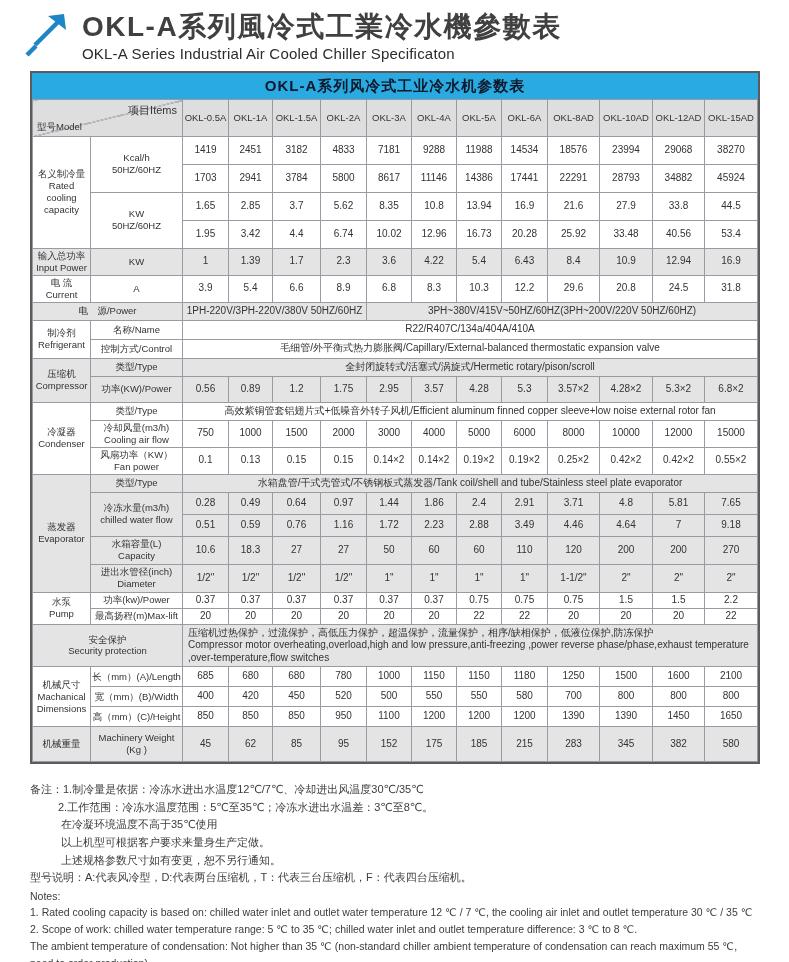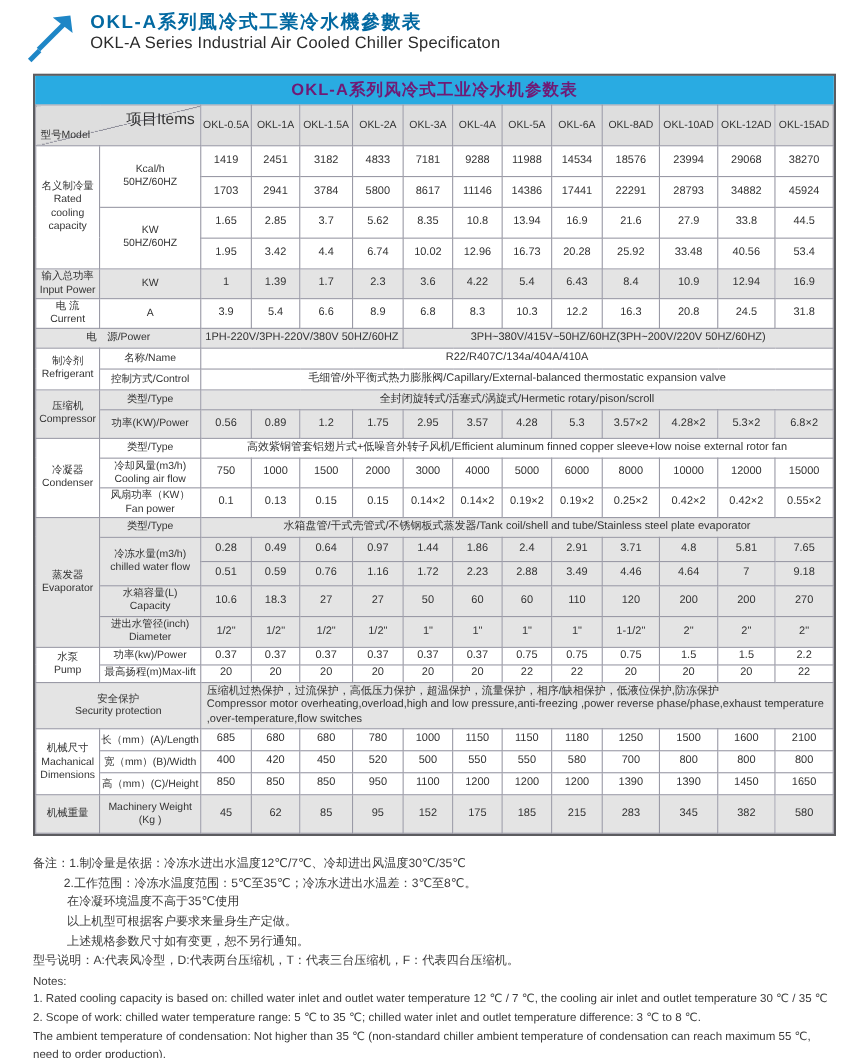--- a/index.html
+++ b/index.html
@@ -5,34 +5,34 @@
   :root{
     --accent:#29abe2; --logo:#1e86c6; --shade:#e4e4e4; --headgray:#dedede; --bd:#9a9aa6;
   }
   *{box-sizing:border-box;}
   html,body{margin:0;padding:0;background:#fff;}
   body{width:789px;font-family:"Liberation Sans","DejaVu Sans",sans-serif;color:#333;}
   .page{width:789px;min-height:962px;background:#fff;padding-top:4px;}
   .hdr{display:flex;align-items:flex-start;padding:2px 0 0 22px;}
   .logo{width:56px;height:52px;flex:0 0 56px;}
   .titles{padding-left:4px;}
-  .title-zh{font-size:17px;font-weight:600;letter-spacing:1.5px;color:#0369a1;line-height:1.25;padding-top:3px;}
+  .title-zh{font-size:28px;font-weight:600;letter-spacing:1.5px;color:#404040;line-height:1.25;padding-top:3px;}
   .title-en{font-size:15px;color:#2b2b2b;letter-spacing:0.2px;margin-top:1px;}
   .table-wrap{margin:9px 29px 0 30px;border:2px solid #5c5c60;}
-  .caption-bar{height:26px;line-height:26px;text-align:center;color:#701a75;font-size:15px;
+  .caption-bar{height:26px;line-height:26px;text-align:center;color:#0f172a;font-size:15px;
     font-weight:bold;letter-spacing:1px;background:var(--accent);}
   table{border-collapse:collapse;width:100%;table-layout:fixed;}
   th,td{border:1px solid var(--bd);font-size:9.5px;text-align:center;vertical-align:middle;
     padding:1px;white-space:pre-line;line-height:1.25;overflow:hidden;}
   thead tr{height:30px;background:var(--headgray);}
   thead th{font-weight:normal;font-size:9.5px;padding:0;}
   .corner{position:relative;background-color:var(--headgray);
     background-image:linear-gradient(to bottom right,transparent 49.5%,#8a8a96 49.5%,#8a8a96 50.6%,transparent 50.6%);}
   .corner-model{position:absolute;left:4px;bottom:3px;font-size:9.5px;}
-  .corner-items{position:absolute;right:5px;top:4px;font-size:14px;}
+  .corner-items{position:absolute;right:5px;top:4px;font-size:11px;}
   tbody td{background:#fff;font-size:10px;}
   tbody tr.shade td{background:var(--shade);}
   td.sec,td.item{font-size:9.5px;}
   td.lt{text-align:left;padding:2px 5px;}
   .notes{margin:17px 30px 0 30px;color:#3c3c3c;}
   .notes-zh{font-size:11px;line-height:1.6;}
   .notes-en{font-size:10.5px;line-height:1.6;margin-top:1px;}
   .note-line{white-space:pre-wrap;}
 </style>
 </head>
@@ -180,21 +180,21 @@
 Current</td>
             <td class="item">A</td>
             <td>3.9</td>
             <td>5.4</td>
             <td>6.6</td>
             <td>8.9</td>
             <td>6.8</td>
             <td>8.3</td>
             <td>10.3</td>
             <td>12.2</td>
-            <td>16.3</td>
+            <td>29.6</td>
             <td>20.8</td>
             <td>24.5</td>
             <td>31.8</td>
           </tr>
           <tr class="shade" style="height: 18px;">
             <td colspan="2" class="item">电　源/Power</td>
             <td colspan="4">1PH-220V/3PH-220V/380V 50HZ/60HZ</td>
             <td colspan="8">3PH~380V/415V~50HZ/60HZ(3PH~200V/220V  50HZ/60HZ)</td>
           </tr>
           <tr style="height: 19px;">

